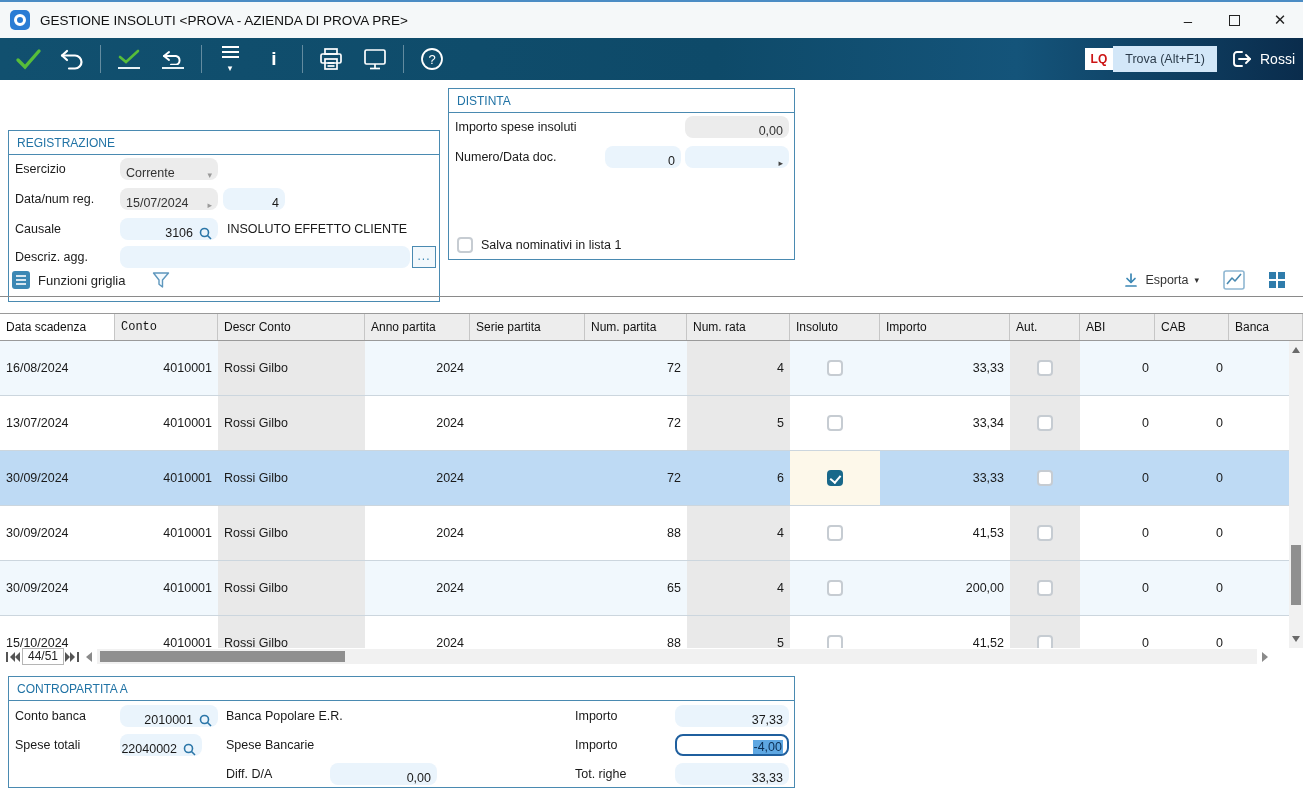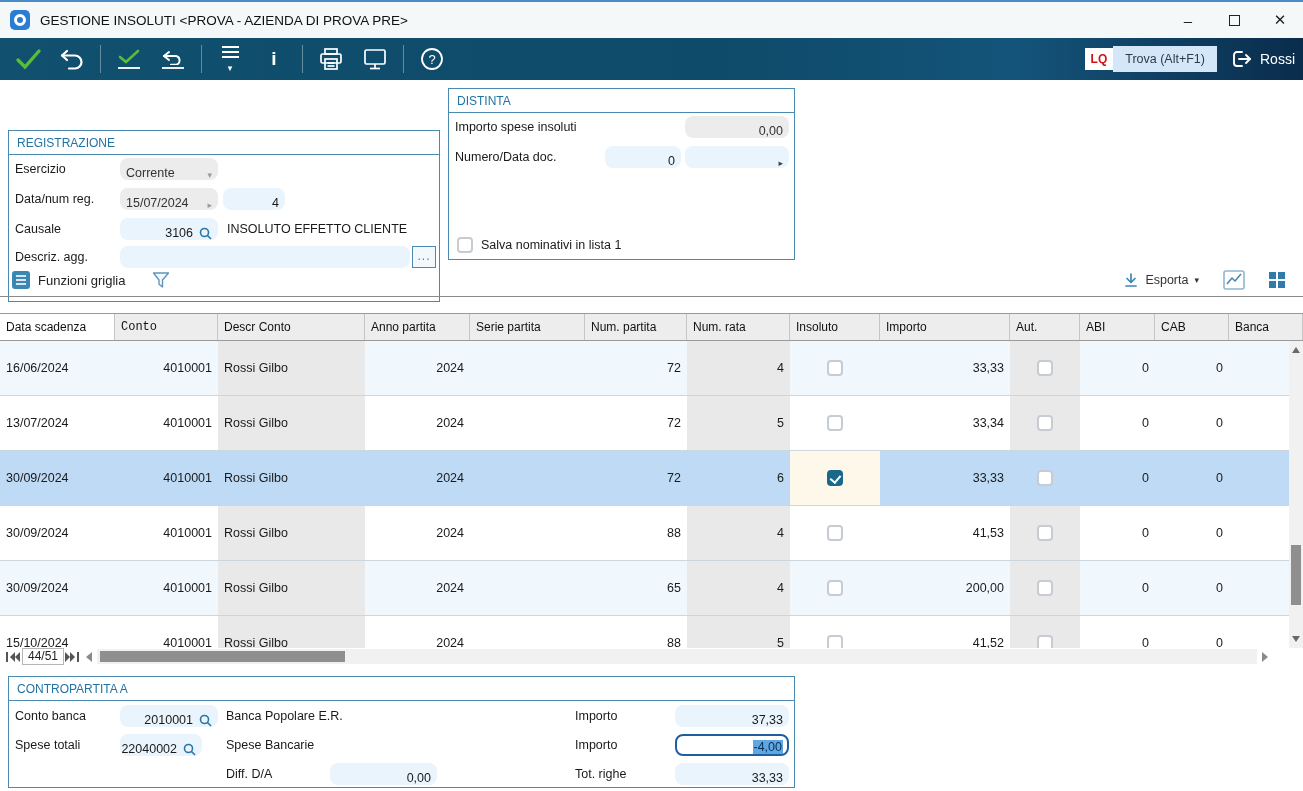--- a/index.html
+++ b/index.html
@@ -296,21 +296,21 @@
     <div class="hcell" style="width: 103px;">Num. rata</div>
     <div class="hcell" style="width: 90px;">Insoluto</div>
     <div class="hcell" style="width: 130px;">Importo</div>
     <div class="hcell" style="width: 70px;">Aut.</div>
     <div class="hcell" style="width: 75px;">ABI</div>
     <div class="hcell" style="width: 74px;">CAB</div>
     <div class="hcell" style="width: 74px;">Banca</div>
   </div>
 <div class="grid-body" id="grid-body">
     <div class="grow alt">
-      <div class="gcell" style="width: 115px;">16/06/2024</div>
+      <div class="gcell" style="width: 115px;">16/08/2024</div>
       <div class="gcell right" style="width: 103px;">4010001</div>
       <div class="gcell gray" style="width: 147px;">Rossi Gilbo</div>
       <div class="gcell right" style="width: 105px;">2024</div>
       <div class="gcell" style="width: 115px;"></div>
       <div class="gcell right" style="width: 102px;">72</div>
       <div class="gcell right gray" style="width: 103px;">4</div>
       <div class="gcell center" style="width: 90px;">
         <div class="cb"></div>
       </div>
       <div class="gcell right" style="width: 130px;">33,33</div>

